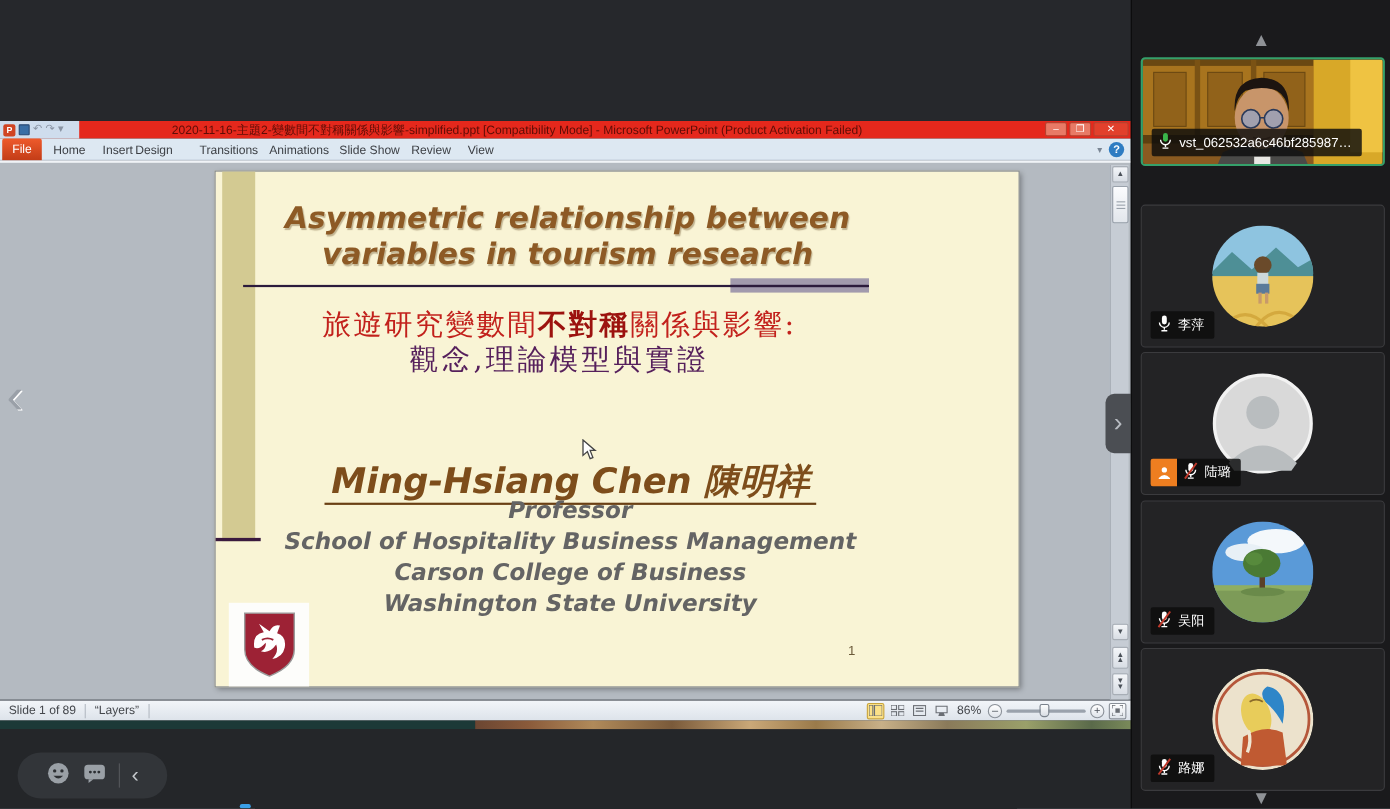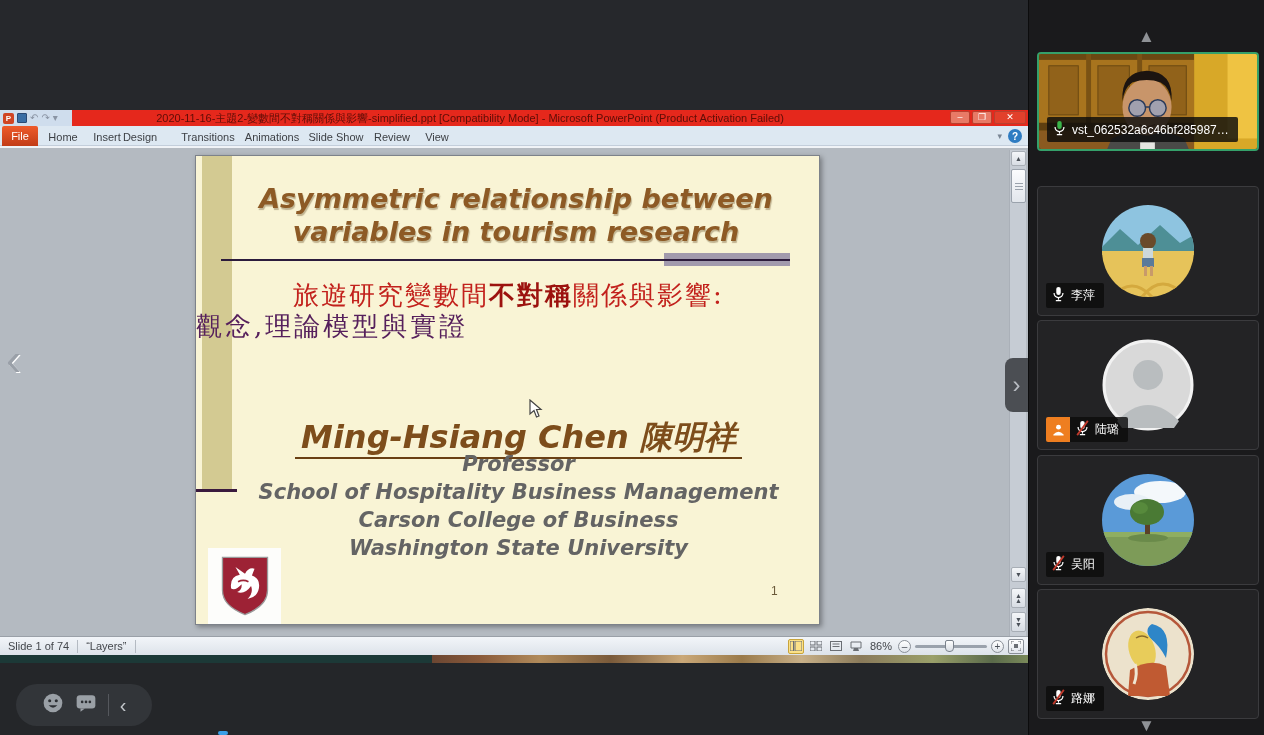--- a/index.html
+++ b/index.html
@@ -36,30 +36,30 @@
 
   .tabrow { position:absolute; left:0; top:126px; width:1028px; height:20px; background:#dde8f2; border-bottom:1px solid #c3cedb; }
   .tab { position:absolute; top:3px; transform:translateX(-50%); font-size:11px; color:#3c3f44; padding:2px 4px; cursor:pointer; }
   .tab-file { position:absolute; left:2px; top:0; width:36px; height:20px; background:linear-gradient(#ee5a2b,#c23c17); color:#fff; font-size:11px; display:flex; align-items:center; justify-content:center; border-radius:2px 2px 0 0; }
   .ribbon-help { position:absolute; right:6px; top:3px; display:flex; align-items:center; gap:6px; }
   .ribbon-help .chev { color:#7a8694; font-size:9px; }
   .ribbon-help .help { width:14px; height:14px; border-radius:50%; background:#2e7cc2; color:#fff; font-size:10px; font-weight:bold; display:flex; align-items:center; justify-content:center; }
 
   .workspace { position:absolute; left:0; top:146px; width:1028px; height:490px; background:#b4bac1; border-top:2px solid #f0f3f7; }
 
-  .slide { position:absolute; left:195px; top:7px; width:625px; height:470px; background:#f9f4d5; border:1px solid #7d828a; box-shadow:2px 2px 5px rgba(0,0,0,0.35);padding-left:24px; }
+  .slide { position:absolute; left:195px; top:7px; width:732px; height:470px; background:#f9f4d5; border:1px solid #7d828a; box-shadow:2px 2px 5px rgba(0,0,0,0.35);padding-left:24px; }
   .stripe { position:absolute; left:6px; top:0; width:30px; height:336px; background:#d3ca92; }
   .stripe-endline { position:absolute; left:0; top:333px; width:41px; height:3px; background:#3a1a3e; }
   .slide-title { position:absolute; left:40px; top:26px; width:560px; text-align:center; font-family:"DejaVu Sans", sans-serif; font-weight:bold; font-style:italic; font-size:27px; line-height:33px; color:#8d5a25; text-shadow:1px 2px 1px rgba(90,60,20,0.35); }
   .hr-line { position:absolute; left:25px; top:103px; width:568px; height:2px; background:#2c1b3c; }
   .hr-block { position:absolute; left:468px; top:97px; width:126px; height:13px; background:#a29aad; }
   .hr-block::after { content:""; position:absolute; left:0; top:6px; width:100%; height:2px; background:#2c1b3c; }
   .cn1 { position:absolute; left:0; top:122px; width:625px; text-align:center; font-family:"DejaVu Serif", serif; font-size:26px; color:#c2211c; letter-spacing:2px; }
   .cn1 b { color:#9c120e; font-weight:bold; }
-  .cn2 { position:absolute; left:0; top:153px; width:625px; font-family:"DejaVu Serif", serif; font-size:26px; color:#56205c; letter-spacing:3px; }
+  .cn2 { position:absolute; left:0; top:153px; width:625px; text-align:center; font-family:"DejaVu Serif", serif; font-size:26px; color:#56205c; letter-spacing:3px; }
   .author { position:absolute; left:0; top:260px; width:645px; text-align:center; font-family:"DejaVu Sans", sans-serif; font-weight:bold; font-style:italic; font-size:32px; color:#7d4d1b; }
   .author span { border-bottom:2px solid #6a4014; padding:0 6px 1px; }
   .gray-lines { position:absolute; left:0; top:294px; width:645px; text-align:center; font-family:"DejaVu Sans", sans-serif; font-weight:bold; font-style:italic; font-size:21px; line-height:28px; color:#646464; }
   .logo-box { position:absolute; left:12px; top:392px; width:73px; height:76px; background:#fdfdfb; display:flex; align-items:center; justify-content:center; }
   .page-num { position:absolute; left:575px; top:428px; font-size:12px; color:#6b5a3a; }
   .cursor { position:absolute; left:333px; top:243px; }
 
   .vscroll { position:absolute; right:2px; top:2px; width:17px; height:486px; background:#c6ccd4; border-left:1px solid #aab0b8; }
   .vs-btn { position:absolute; left:1px; width:15px; height:15px; display:flex; align-items:center; justify-content:center; font-size:7px; color:#4a5058; background:linear-gradient(#f4f6f9,#d8dde4); border:1px solid #a8aeb6; border-radius:2px; cursor:pointer; }
   .vs-thumb { position:absolute; left:1px; top:19px; width:15px; height:34px; background:linear-gradient(#fbfcfe,#e2e6ec); border:1px solid #9aa2ac; border-radius:2px; cursor:grab; }
@@ -179,21 +179,21 @@
             <span>▼</span>
         </div>
       </div>
     </div>
 
     <div class="left-chevron">‹</div>
     <div class="expand-handle">›</div>
 
     <div class="statusbar">
       <div class="sb-left">
-        <span>Slide 1 of 74</span>
+        <span>Slide 1 of 89</span>
         <span class="sb-div"></span>
         <span>“Layers”</span>
         <span class="sb-div"></span>
       </div>
       <div class="sb-right">
         <div class="vbtn sel">
           <svg width="12" height="10" viewBox="0 0 12 10">
               <rect x="0" y="0" width="3.5" height="10" fill="none" stroke="#6a6e74"></rect>
               <rect x="5" y="0" width="7" height="10" fill="none" stroke="#6a6e74"></rect>
             </svg>

